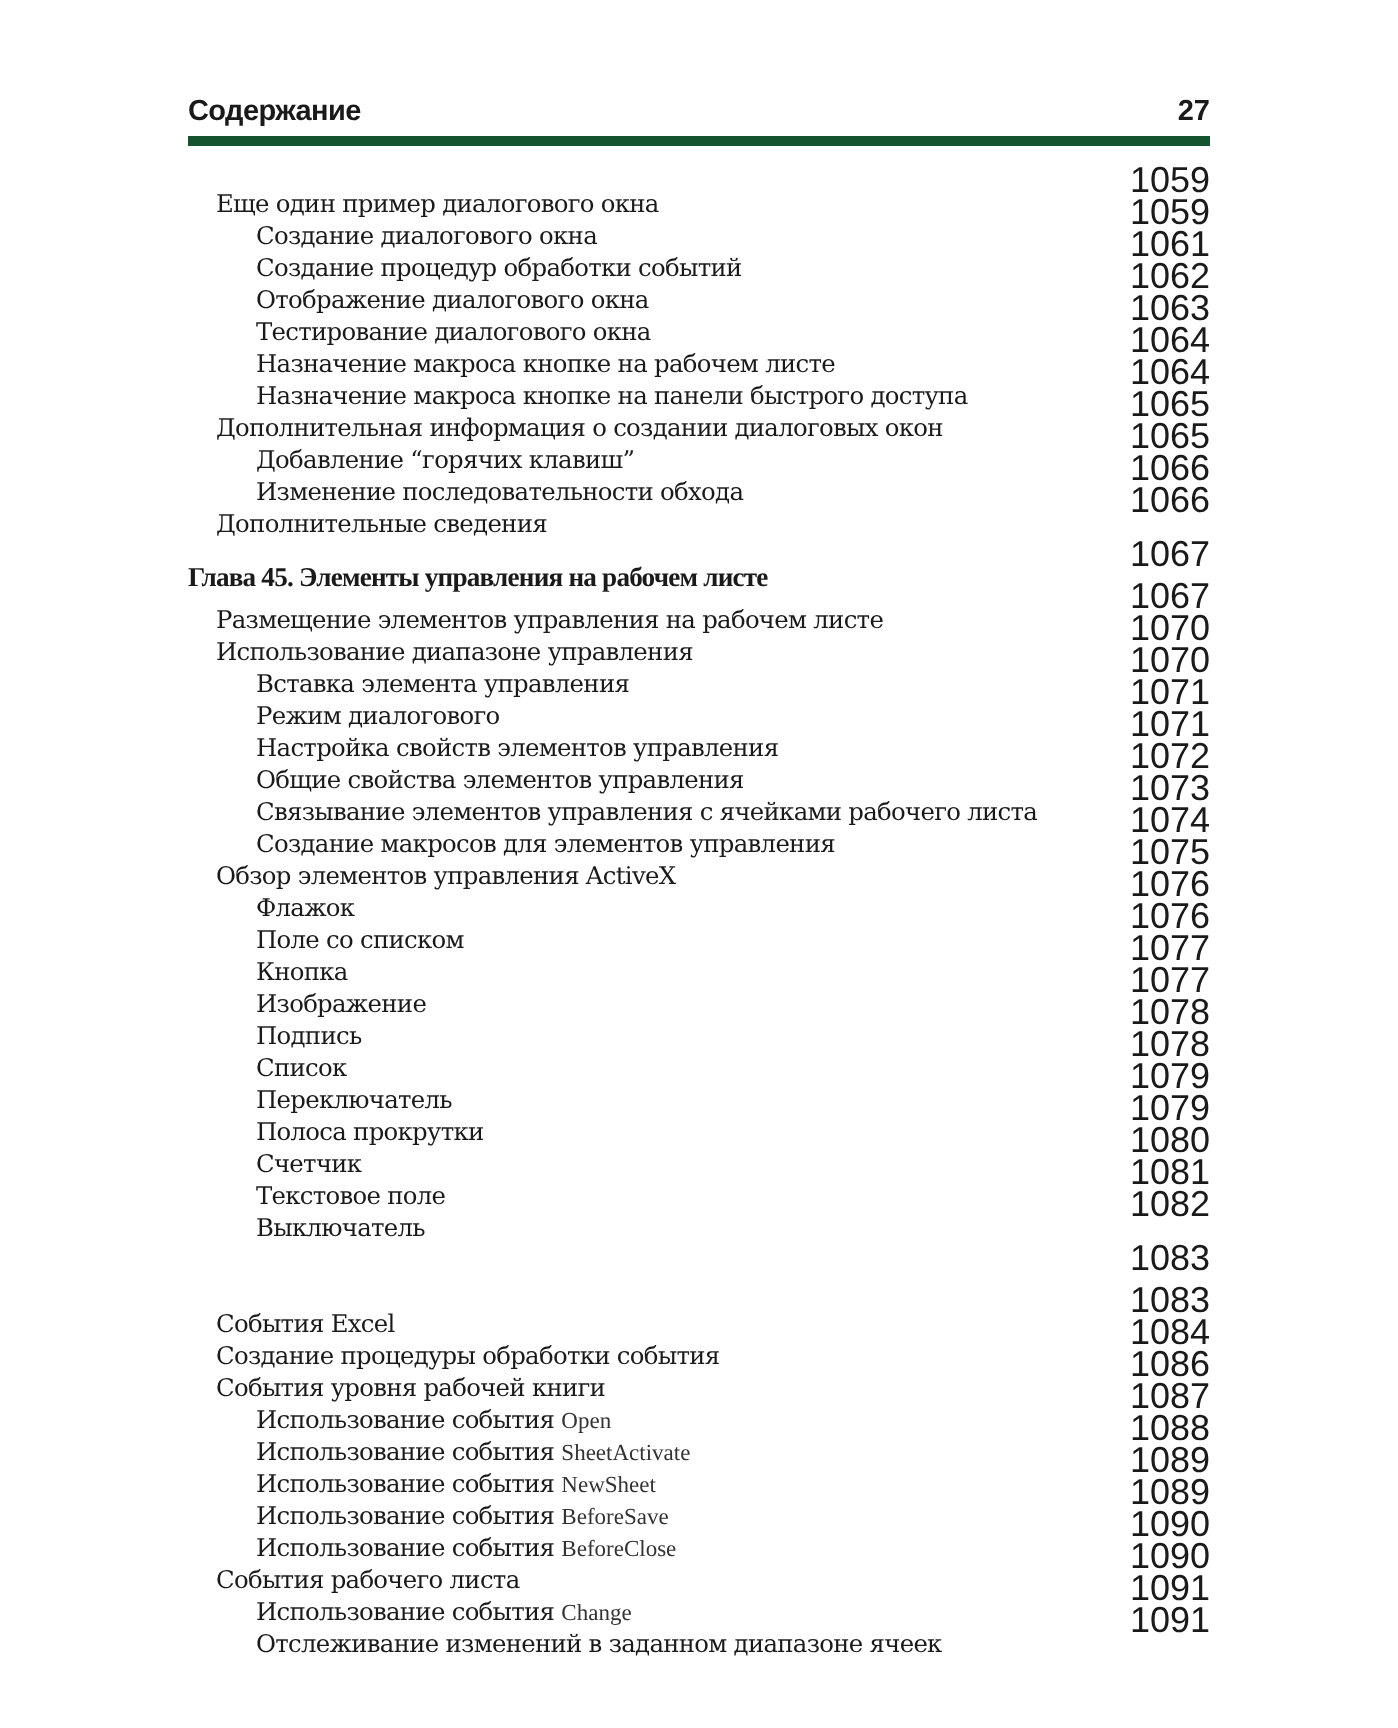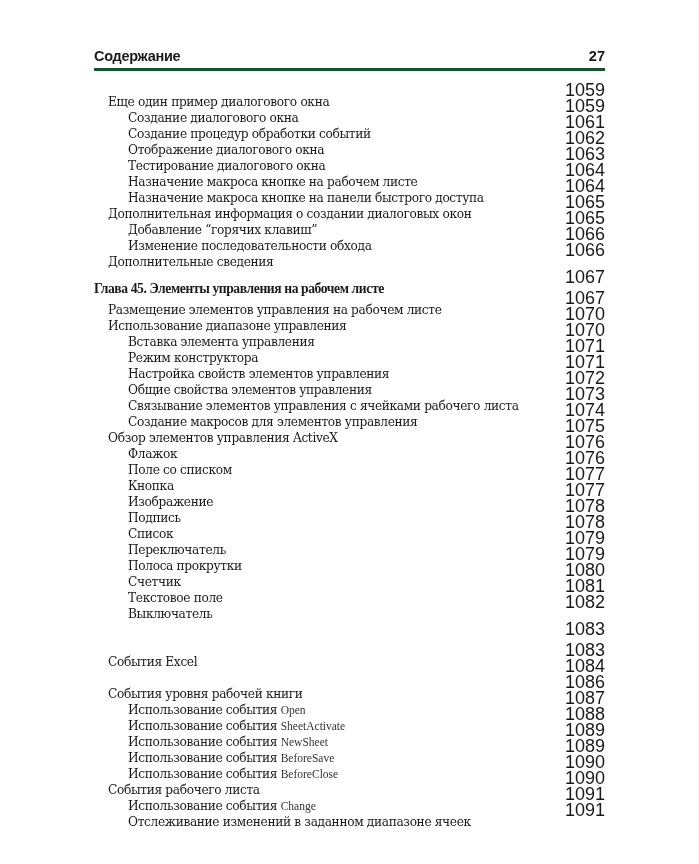--- a/index.html
+++ b/index.html
@@ -1,20 +1,20 @@
 <!DOCTYPE html>
 <html><head>
 <meta charset="utf-8">
 <style>
   html, body { margin: 0; padding: 0; background: #ffffff; }
   body { width: 699px; height: 864px; position: relative; overflow: hidden; color: #1a1a1a; }
   .page { position: absolute; left: 94px; top: 0; width: 511px; }
   .running-header {
     position: absolute; left: 0; top: 46px; width: 511px; height: 22px;
-    border-bottom: 3px solid #14532d;
+    border-bottom: 5px solid #14532d;
     font-family: "Liberation Sans", sans-serif; font-weight: bold; font-size: 14.5px;
     transform-origin: left;
   }
   .running-header .title { position: absolute; left: 0; top: 2px; letter-spacing: -0.3px; }
   .running-header .pnum { position: absolute; right: 0; top: 2px; }
   .toc { position: absolute; left: 0; top: 82px; width: 511px; }
   .row { position: relative; height: 16px; line-height: 16px; font-family: "DejaVu Serif", serif; font-size: 12.2px; white-space: nowrap; letter-spacing: -0.35px; }
   .row .label { position: absolute; top: 0; margin-top: 12px; }
   .row .page-num { position: absolute; right: 0; top: 0; font-family: "Liberation Sans", sans-serif; font-size: 18px; letter-spacing: 0; }
   .row.l1 .label { left: 14px; }
@@ -87,21 +87,21 @@
       </div>
       <div class="row l1">
         <span class="label"><span>Использование диапазоне управления</span></span>
         <span class="page-num">1070</span>
       </div>
       <div class="row l2">
         <span class="label"><span>Вставка элемента управления</span></span>
         <span class="page-num">1070</span>
       </div>
       <div class="row l2">
-        <span class="label"><span>Режим конструктора</span></span>
+        <span class="label"><span>Режим диалогового</span></span>
         <span class="page-num">1071</span>
       </div>
       <div class="row l2">
         <span class="label"><span>Настройка свойств элементов управления</span></span>
         <span class="page-num">1071</span>
       </div>
       <div class="row l2">
         <span class="label"><span>Общие свойства элементов управления</span></span>
         <span class="page-num">1072</span>
       </div>
@@ -162,20 +162,21 @@
         <span class="page-num">1082</span>
       </div>
       <div class="row ch">
         <span class="page-num">1083</span>
       </div>
       <div class="row l1">
         <span class="label"><span>События Excel</span></span>
         <span class="page-num">1083</span>
       </div>
       <div class="row l1">
+        <span class="label"><span>Создание процедуры обработки события</span></span>
         <span class="page-num">1084</span>
       </div>
       <div class="row l1">
         <span class="label"><span>События уровня рабочей книги</span></span>
         <span class="page-num">1086</span>
       </div>
       <div class="row l2">
         <span class="label"><span>Использование события </span><span class="code">Open</span></span>
         <span class="page-num">1087</span>
       </div>

